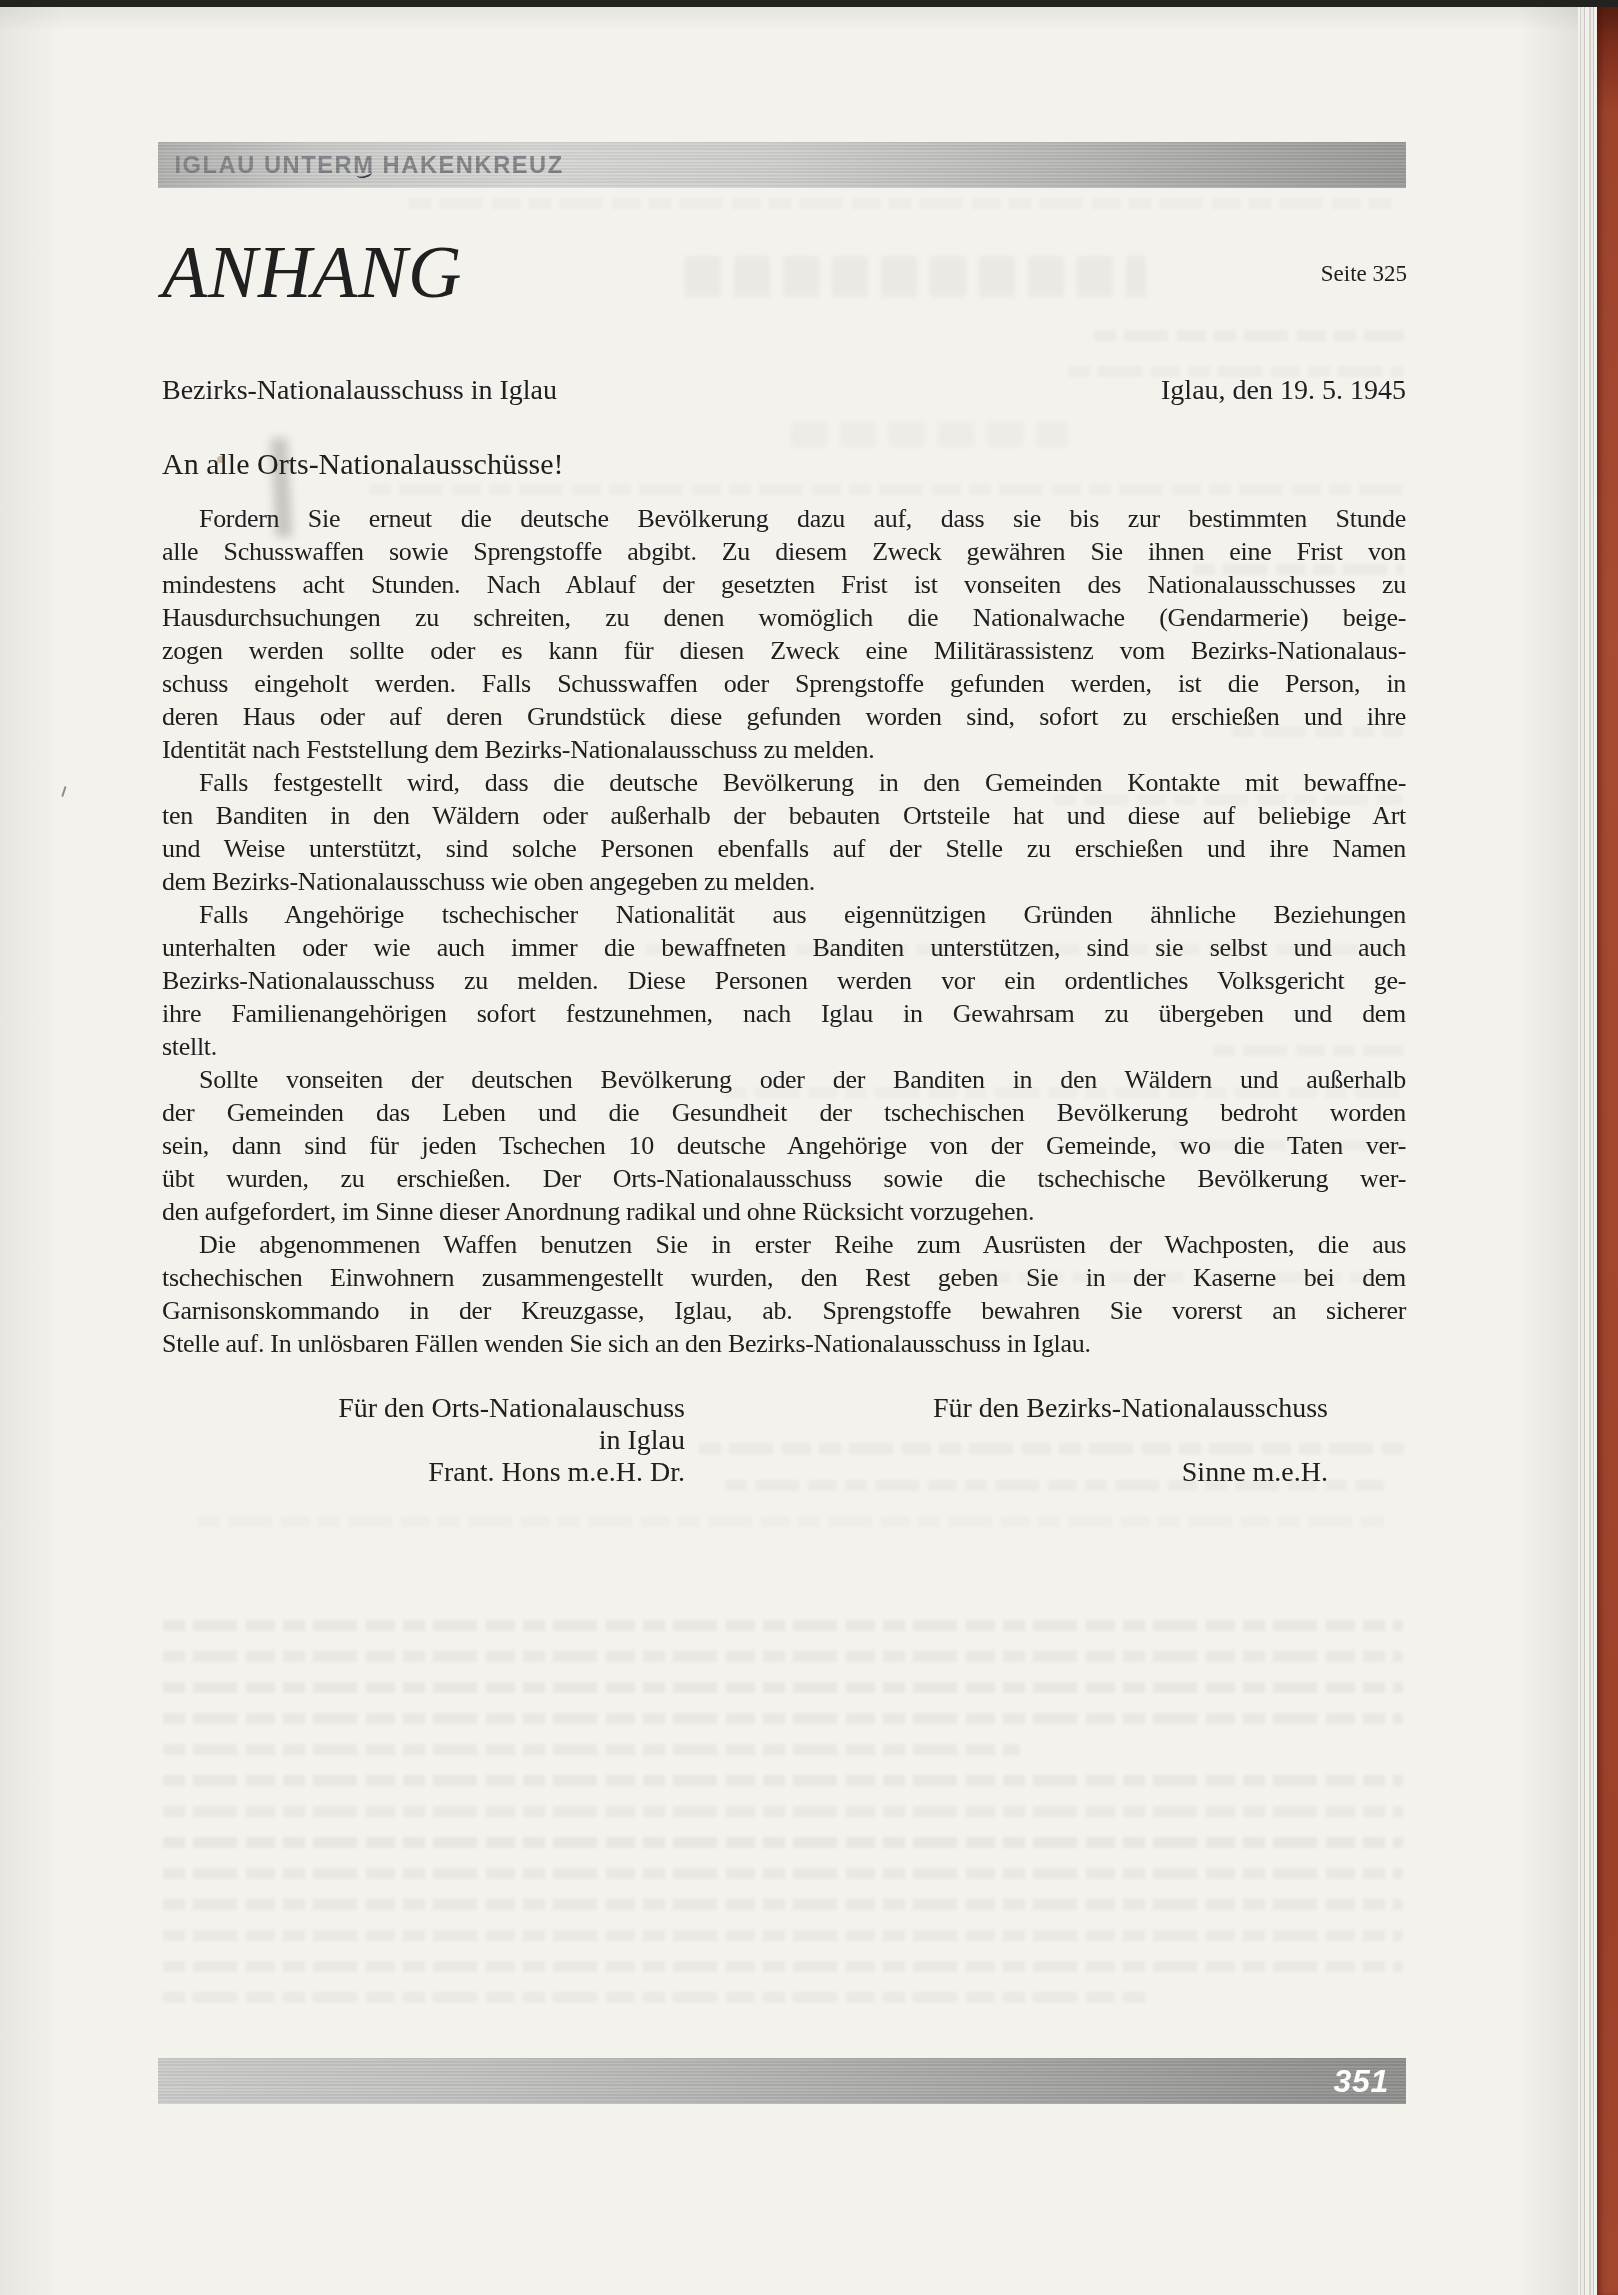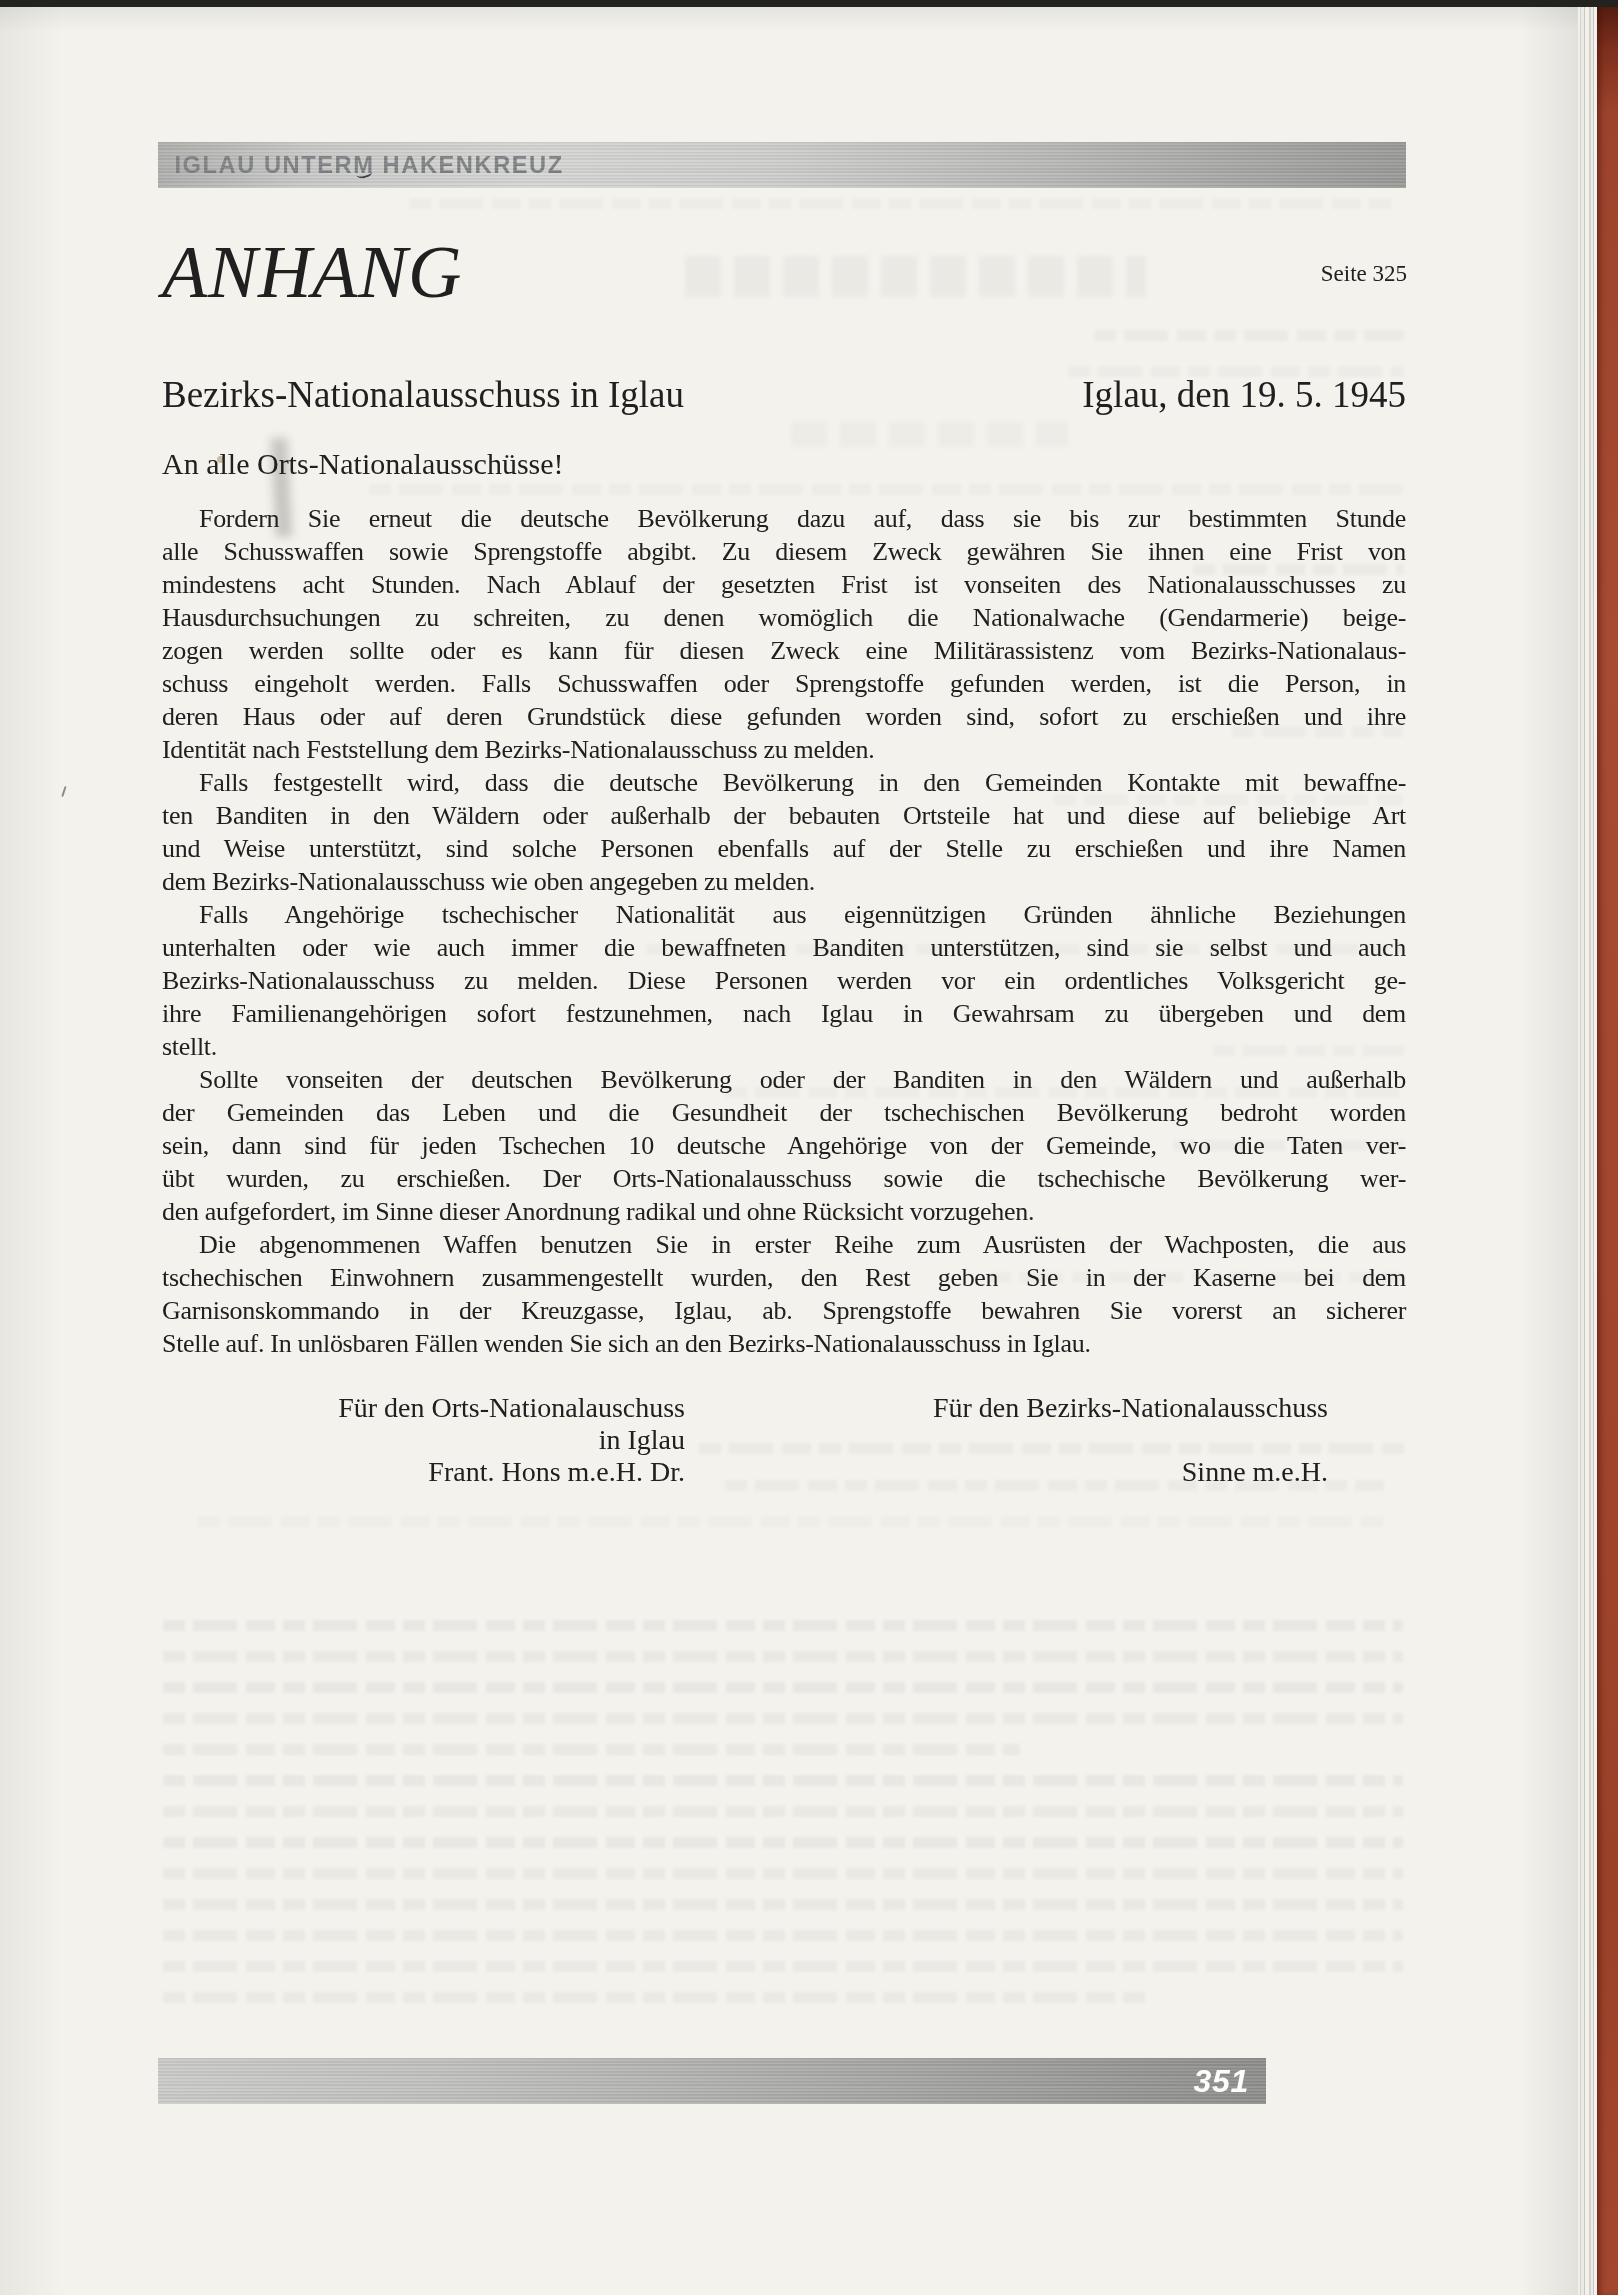--- a/index.html
+++ b/index.html
@@ -22,34 +22,34 @@
     background:linear-gradient(90deg,rgba(0,0,0,0),rgba(0,0,0,.07));}
 
   
   .header-bar{position:absolute;left:158px;top:142px;width:1248px;height:46px;z-index:2;
     background:linear-gradient(90deg,#b0b0ae 0%,#c9c9c7 12%,#d6d6d4 30%,#cfcfcd 48%,#bcbcba 68%,#a6a6a4 88%,#9a9a98 100%);}
   .header-bar::after,.footer-bar::after{content:"";position:absolute;inset:0;
     background:repeating-linear-gradient(0deg, rgba(255,255,255,.08) 0 1.3px, rgba(0,0,0,.05) 2px 3.3px);pointer-events:none;}
   .header-label{display:inline-block;padding-left:17px;line-height:46px;
     font-family:"Liberation Sans","DejaVu Sans",sans-serif;font-weight:700;font-size:24.4px;
     letter-spacing:1.6px;color:var(--banner-text,#7f8286);transform:scaleX(.97);transform-origin:left center;}
-  .footer-bar{position:absolute;left:158px;top:2058px;width:1108px;height:46px;z-index:2;
+  .footer-bar{position:absolute;left:158px;top:2058px;width:1248px;height:46px;z-index:2;
     background:linear-gradient(90deg,#cbcbc9 0%,#c1c1bf 25%,#b1b1af 50%,#a0a09e 75%,#8e8e8c 100%);}
   .page-number{position:absolute;right:17px;top:0;line-height:46px;z-index:1;
     font-family:"Liberation Sans","DejaVu Sans",sans-serif;font-weight:700;font-style:italic;
     font-size:32px;letter-spacing:0.7px;color:var(--page-number-text,#fdfdfd);}
 
   
   .title{position:absolute;left:162px;top:235px;margin:0;z-index:2;
     font-size:74px;font-weight:400;letter-spacing:0.7px;line-height:1;font-style:italic;}
   .page-ref{position:absolute;top:261px;right:212px;z-index:2;font-size:23px;}
 
   
   .address-row{position:absolute;left:162px;top:376px;width:1244px;z-index:2;
-    display:flex;justify-content:space-between;font-size:37px;line-height:1;}
+    display:flex;justify-content:space-between;font-size:28px;line-height:1;}
   .salutation{position:absolute;left:162px;top:449px;z-index:2;font-size:30px;line-height:1;}
 
   
   .body{position:absolute;left:162px;top:502px;width:1244px;z-index:2;
     font-size:26px;letter-spacing:-0.3px;}
   .tline{height:33px;line-height:33px;white-space:nowrap;}
   .paragraph .tline{text-align:justify;text-align-last:justify;text-justify:inter-word;}
   .paragraph .tline.last{text-align-last:left;}
   .paragraph .tline.first{text-indent:37px;}
 

